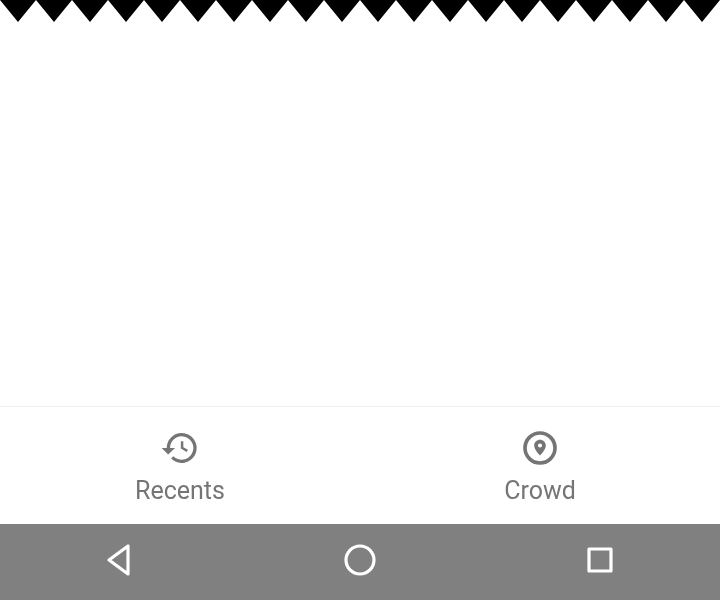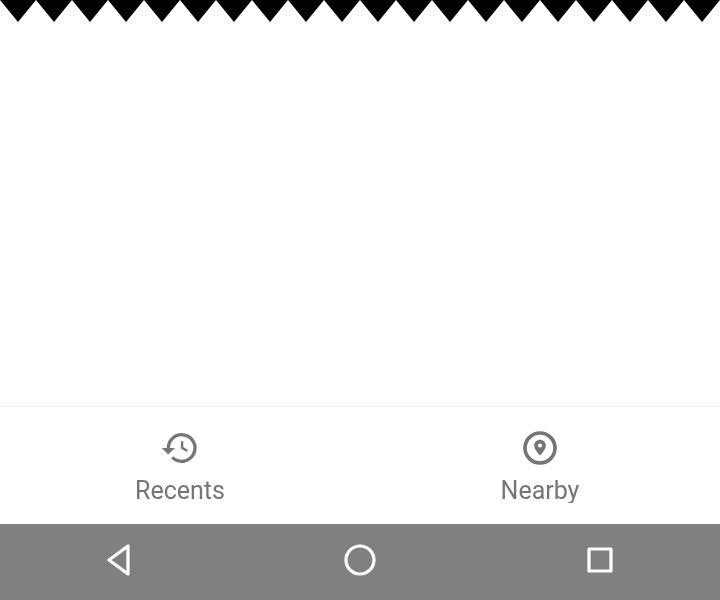--- a/index.html
+++ b/index.html
@@ -83,21 +83,21 @@
     </div>
 
 
     <div class="nav-item">
       <span>
         <svg viewBox="0 0 24 24">
           <circle cx="12" cy="12" r="9" fill="none" stroke="currentColor" stroke-width="2.2"></circle>
           <path fill="currentColor" d="M12 7c-1.93 0-3.5 1.57-3.5 3.5 0 2.63 3.5 6 3.5 6s3.5-3.37 3.5-6C15.5 8.57 13.93 7 12 7zm0 4.75A1.25 1.25 0 1 1 12 9.25a1.25 1.25 0 0 1 0 2.5z"></path>
         </svg>
       </span>
-      <span class="nav-label">Nearby</span>
+      <span class="nav-label">Crowd</span>
     </div>
 
   </div>
 
   <div class="sys-nav">
     <div class="sys-btn">
       <span>
         <svg viewBox="0 0 40 40">
             <polygon points="28,6 28,34 9,20"></polygon>
           </svg>

